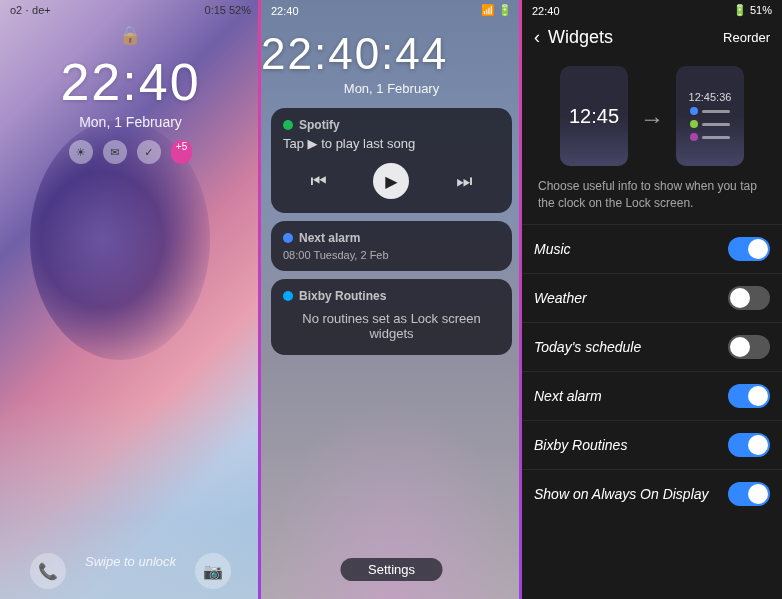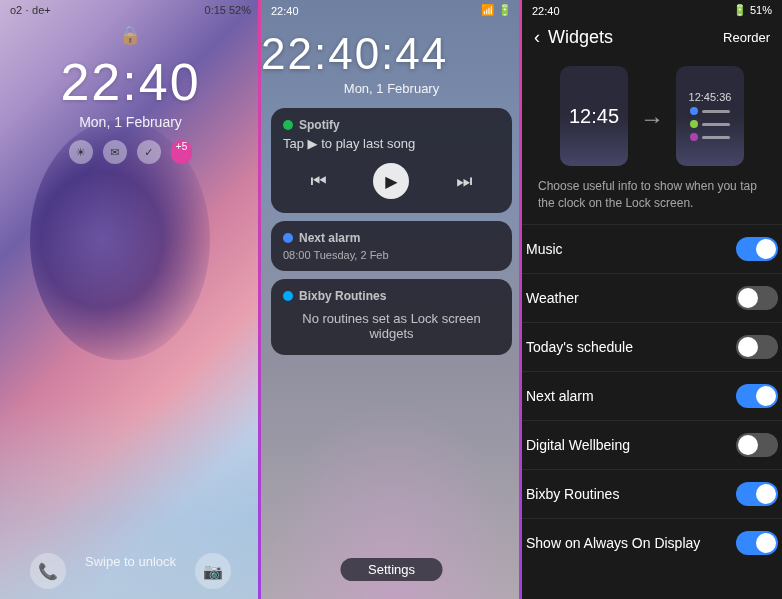--- a/index.html
+++ b/index.html
@@ -100,20 +100,21 @@
       color: #fff;
     }
     .lock-swipe {
       position: absolute;
       z-index: 10;
       bottom: 30px;
       width: 100%;
       text-align: center;
       font-size: 13px;
       color: rgba(255,255,255,0.8);
+      font-style: italic;
     }
     .lock-bottom-icons {
       position: absolute;
       z-index: 10;
       bottom: 10px;
       width: 100%;
       display: flex;
       justify-content: space-between;
       padding: 0 30px;
     }
@@ -386,22 +387,23 @@
       color: rgba(255,255,255,0.6);
       padding: 0 16px 12px 16px;
       line-height: 1.4;
     }
 
     
     .settings-row {
       display: flex;
       align-items: center;
       justify-content: space-between;
-      padding: 12px 4px;
+      padding: 12px 12px;
       border-top: 1px solid rgba(255,255,255,0.07);
+      font-style: italic;
     }
     .settings-row-label {
       font-size: 14px;
       color: #fff;
     }
     .toggle {
       width: 42px; height: 24px;
       border-radius: 12px;
       position: relative;
       cursor: pointer;
@@ -561,26 +563,20 @@
           <div class="toggle-thumb"></div>
         </div>
       </div>
       <div class="settings-row">
         <span class="settings-row-label">Next alarm</span>
         <div class="toggle on">
           <div class="toggle-thumb"></div>
         </div>
       </div>
       <div class="settings-row">
-        <span class="settings-row-label">Digital Wellbeing</span>
-        <div class="toggle off">
-          <div class="toggle-thumb"></div>
-        </div>
-      </div>
-      <div class="settings-row">
         <span class="settings-row-label">Bixby Routines</span>
         <div class="toggle on">
           <div class="toggle-thumb"></div>
         </div>
       </div>
       <div class="settings-row">
         <span class="settings-row-label">Show on Always On Display</span>
         <div class="toggle on">
           <div class="toggle-thumb"></div>
         </div>

